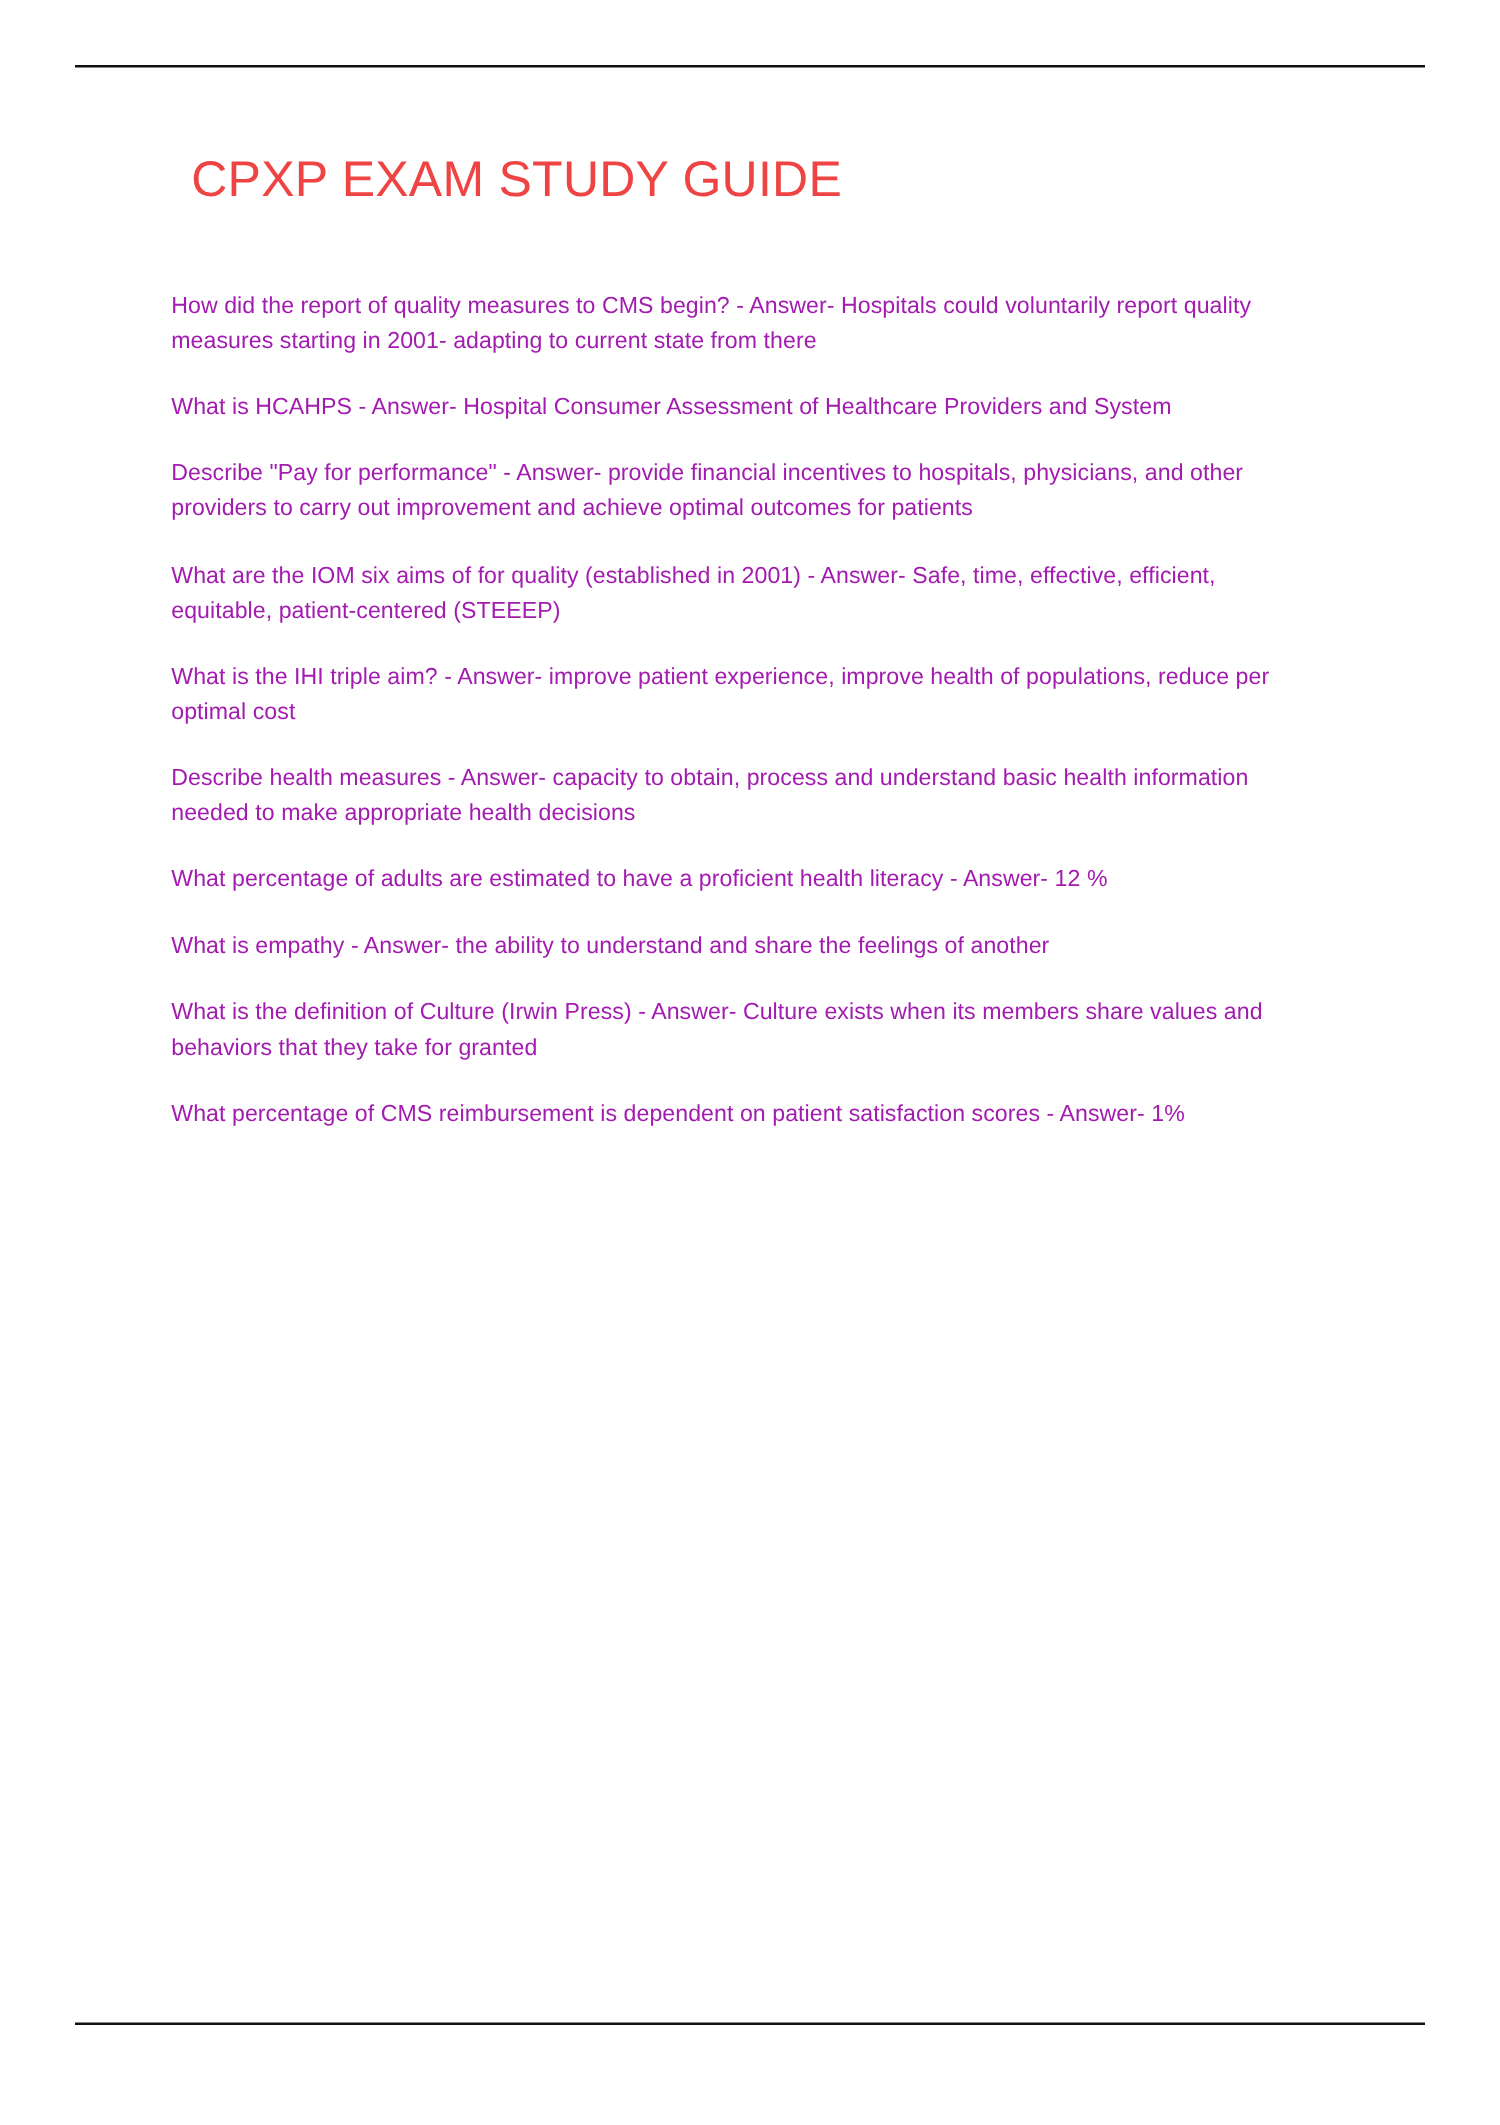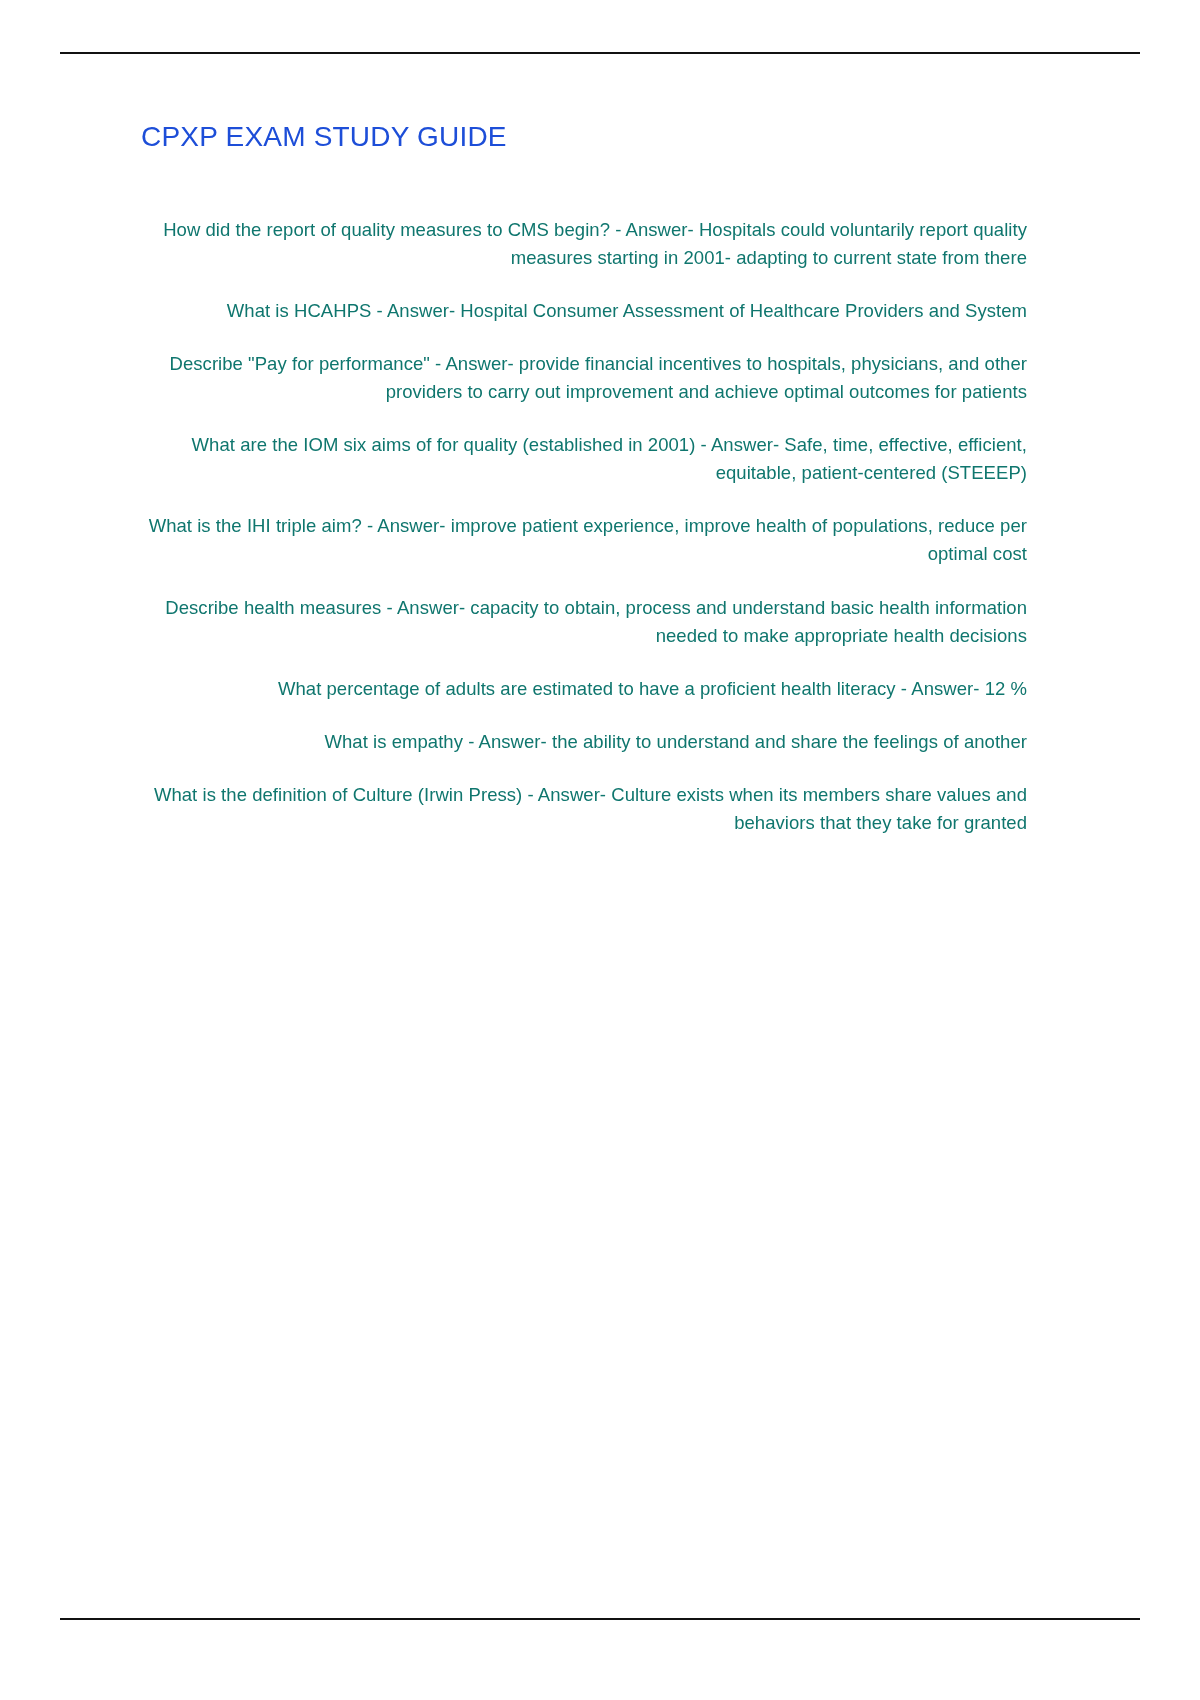--- a/index.html
+++ b/index.html
@@ -34,39 +34,39 @@
   .rule-bottom { top: 1618px; }
 
   .content {
     position: absolute;
     left: 137px;
     top: 120px;
     width: 890px;
   }
 
   .doc-title {
-    font-size: 28px;
+    font-size: 40px;
     font-weight: 400;
     letter-spacing: 0.2px;
-    margin: 0 0 62px 4px;
-    color: #1d4ed8;
+    margin: 0 0 62px 16px;
+    color: #ef4444;
     line-height: 1.2;
   }
 
   .qa-list {
     margin: 0;
     padding: 0;
     list-style: none;
   }
   .qa-item {
     font-size: 18.5px;
     line-height: 1.52;
     margin: 0 0 25px 0;
-    color: #0f766e;
-    text-align: right;
+    color: #a21caf;
+    text-align: left;
     letter-spacing: 0.05px;
   }
   .qa-item:last-child {
     margin-bottom: 0;
   }
 </style>
 </head>
 <body>
 
 <div class="page">
@@ -79,18 +79,19 @@
     <div class="qa-list">
       <p class="qa-item">How did the report of quality measures to CMS begin? - Answer- Hospitals could voluntarily report quality measures starting in 2001- adapting to current state from there</p>
       <p class="qa-item">What is HCAHPS - Answer- Hospital Consumer Assessment of Healthcare Providers and System</p>
       <p class="qa-item">Describe "Pay for performance" - Answer- provide financial incentives to hospitals, physicians, and other providers to carry out improvement and achieve optimal outcomes for patients</p>
       <p class="qa-item">What are the IOM six aims of for quality (established in 2001) - Answer- Safe, time, effective, efficient, equitable, patient-centered (STEEEP)</p>
       <p class="qa-item">What is the IHI triple aim? - Answer- improve patient experience, improve health of populations, reduce per optimal cost</p>
       <p class="qa-item">Describe health measures - Answer- capacity to obtain, process and understand basic health information needed to make appropriate health decisions</p>
       <p class="qa-item">What percentage of adults are estimated to have a proficient health literacy - Answer- 12 %</p>
       <p class="qa-item">What is empathy - Answer- the ability to understand and share the feelings of another</p>
       <p class="qa-item">What is the definition of Culture (Irwin Press) - Answer- Culture exists when its members share values and behaviors that they take for granted</p>
+      <p class="qa-item">What percentage of CMS reimbursement is dependent on patient satisfaction scores - Answer- 1%</p>
     </div>
   </div>
 
   <div class="rule rule-bottom"></div>
 
 </div>
 
 </body></html>

